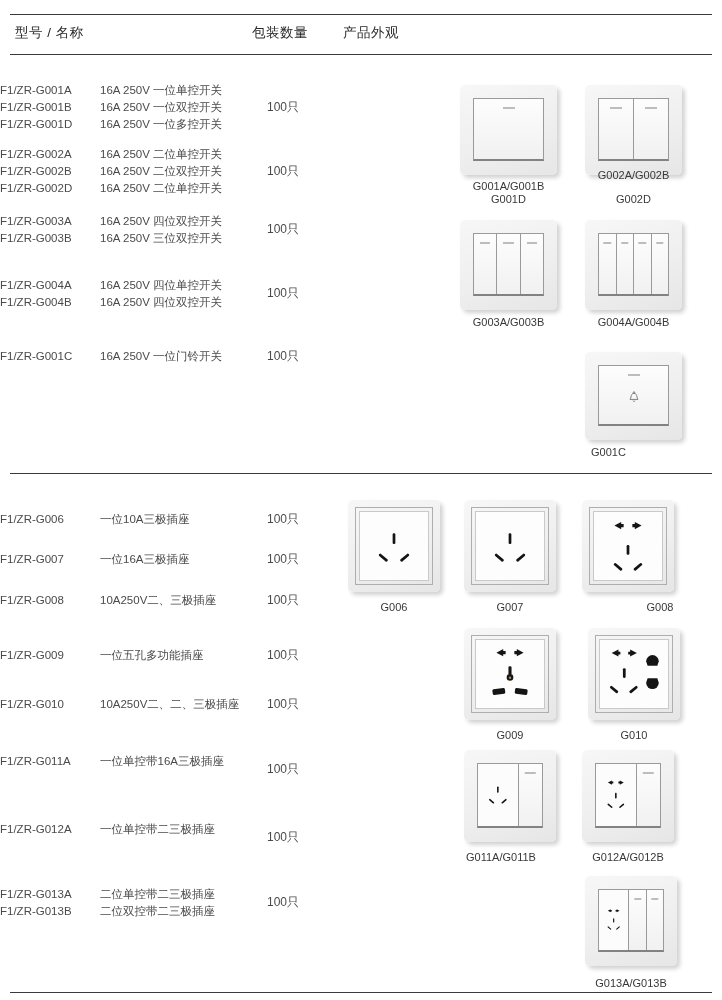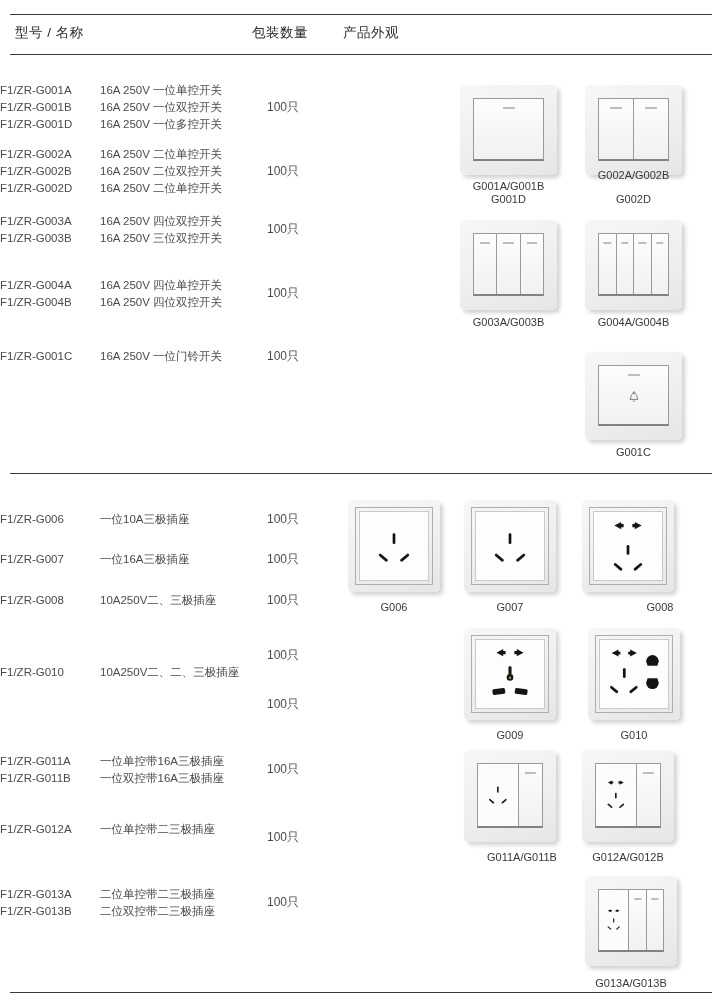--- a/index.html
+++ b/index.html
@@ -145,47 +145,49 @@
         <span class="bell">
           <svg viewBox="0 0 24 24" width="18" height="18">
             <circle cx="12" cy="4.6" r="1" fill="none" stroke="#6a6a6a" stroke-width="1"></circle>
             <path d="M12,5.8 C9.3,5.8 8.1,8.2 8.1,10.6 L6.8,13.9 L17.2,13.9 L15.9,10.6 C15.9,8.2 14.7,5.8 12,5.8 Z" fill="none" stroke="#6a6a6a" stroke-width="1.1" stroke-linejoin="round"></path>
             <path d="M10.6,15.6 a1.5,1.5 0 0 0 2.8,0" fill="none" stroke="#6a6a6a" stroke-width="1.1"></path>
           </svg>
         </span>
       </div>
     </div>
   </div>
-  <div class="img-label" style="left:585px;top:446px;width:97px">G001C</div>
+  <div class="img-label" style="left:560px;top:446px;width:97px">G001C</div>
 
   <div class="grp" style="top:511px">
     <div class="line"><span class="model">F1/ZR-G006</span><span class="pname">一位10A三极插座</span></div>
   </div>
   <span class="qty" style="top:511px">100只</span>
 
   <div class="grp" style="top:551px">
     <div class="line"><span class="model">F1/ZR-G007</span><span class="pname">一位16A三极插座</span></div>
   </div>
   <span class="qty" style="top:551px">100只</span>
 
   <div class="grp" style="top:592px">
     <div class="line"><span class="model">F1/ZR-G008</span><span class="pname">10A250V二、三极插座</span></div>
   </div>
   <span class="qty" style="top:592px">100只</span>
 
+  <div class="grp" style="top:647px">
+    <div class="line"><span class="model">F1/ZR-G009</span><span class="pname">一位五孔多功能插座</span></div>
+  </div>
   <span class="qty" style="top:647px">100只</span>
 
-  <div class="grp" style="top:664px">
+  <div class="grp" style="top:696px">
     <div class="line"><span class="model">F1/ZR-G010</span><span class="pname">10A250V二、二、三极插座</span></div>
   </div>
   <span class="qty" style="top:696px">100只</span>
 
   <div class="grp" style="top:753px">
     <div class="line"><span class="model">F1/ZR-G011A</span><span class="pname">一位单控带16A三极插座</span></div>
-    <div class="line"><span class="model">F1/ZR-G011B</span><span class="pname">一位双控带16A三极插座</span></div>
   </div>
   <span class="qty" style="top:761px">100只</span>
 
   <div class="grp" style="top:821px">
     <div class="line"><span class="model">F1/ZR-G012A</span><span class="pname">一位单控带二三极插座</span></div>
   </div>
   <span class="qty" style="top:829px">100只</span>
 
   <div class="grp" style="top:886px">
     <div class="line"><span class="model">F1/ZR-G013A</span><span class="pname">二位单控带二三极插座</span></div>
@@ -302,21 +304,21 @@
             <rect x="19.5" y="52.6" width="10.5" height="2.8" rx="1.2" transform="rotate(40 24.7 54)"></rect>
             <rect x="40" y="52.6" width="10.5" height="2.8" rx="1.2" transform="rotate(-40 45.3 54)"></rect>
           </g>
         </svg>
       </div>
       <div class="combo-rocker">
           <span class="dash"></span>
         </div>
     </div>
   </div>
-  <div class="img-label" style="left:476px;top:851px;width:92px">G011A/G011B</div>
+  <div class="img-label" style="left:455px;top:851px;width:92px">G011A/G011B</div>
   <div class="img-label" style="left:582px;top:851px;width:92px">G012A/G012B</div>
 
   <div class="plate" style="left:585px;top:876px;width:92px;height:90px">
     <div class="rocker-area">
       <div class="combo-socket half">
         <svg viewBox="0 0 70 70">
           <g fill="#141414">
             <path d="M21,13 L28,9.2 L28,11.4 L30.5,11.4 L30.5,14.6 L28,14.6 L28,16.8 Z"></path>
             <path d="M49,13 L42,9.2 L42,11.4 L39.5,11.4 L39.5,14.6 L42,14.6 L42,16.8 Z"></path>
             <rect x="33.6" y="31" width="2.8" height="10" rx="1.2"></rect>

